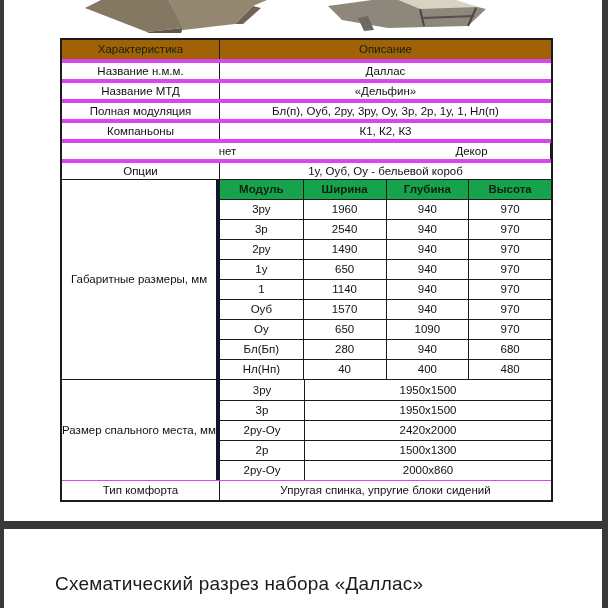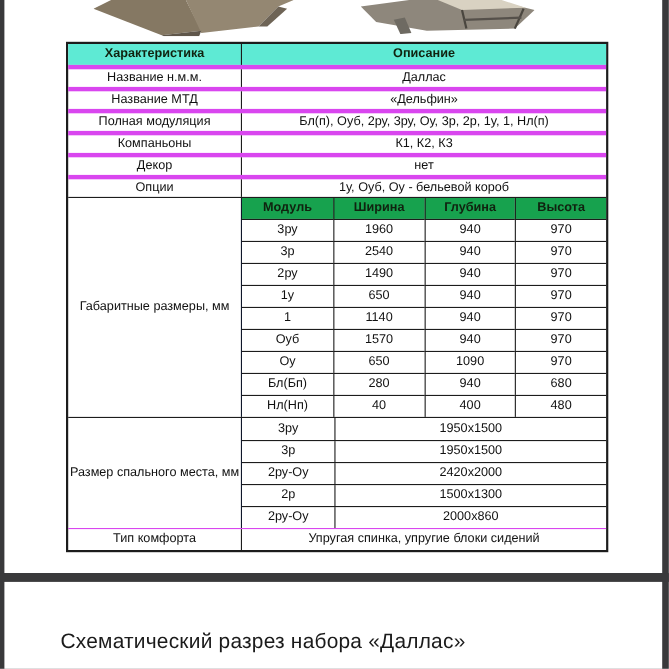--- a/index.html
+++ b/index.html
@@ -18,27 +18,27 @@
   .photo{position:absolute;top:0;}
 
   
   .spec-table{
     position:absolute;left:56px;top:38px;width:489px;
     border:2px solid #1c1c1c;background:#fff;
     font-size:11.5px;line-height:1.1;
   }
   .row{display:flex;height:20px;box-sizing:border-box;border-top:4px solid #d946ef;}
   .row.first{border-top:none;}
-  .hdr{height:19px;background:#5eead4;font-weight:700;color:#10220f;}
+  .hdr{height:19px;background:#a16207;font-weight:400;color:#10220f;}
   .cell{display:flex;align-items:center;justify-content:center;box-sizing:border-box;text-align:center;}
   .c-label{width:158px;border-right:1px solid #1c1c1c;}
   .c-value{flex:1;}
 
   .section{display:flex;border-top:1px solid #1c1c1c;}
-  .sec-label{width:158px;border-right:1px solid #0f172a;display:flex;align-items:center;justify-content:center;box-sizing:border-box;text-align:center;}
+  .sec-label{width:158px;border-right:4px solid #0f172a;display:flex;align-items:center;justify-content:center;box-sizing:border-box;text-align:center;}
   .sec-body{flex:1;display:flex;flex-direction:column;}
 
   .grid4{display:grid;grid-template-columns:1fr 1fr 1fr 1fr;}
   .g-cell{display:flex;align-items:center;justify-content:center;box-sizing:border-box;height:20px;border-top:1px solid #1c1c1c;}
   .g-cell.hc{height:19px;background:#17a24e;font-weight:700;color:#10220f;border-top:none;}
   .g-cell.bl{border-left:1px solid #1c1c1c;}
 
   .sleep-row{display:flex;height:20px;box-sizing:border-box;border-top:1px solid #1c1c1c;}
   .sleep-row.first{border-top:none;}
   .s-mod{width:85px;border-right:1px solid #1c1c1c;display:flex;align-items:center;justify-content:center;box-sizing:border-box;}
@@ -86,22 +86,22 @@
     </div>
     <div class="row">
       <div class="cell c-label">Полная модуляция</div>
       <div class="cell c-value">Бл(п), Оуб, 2ру, 3ру, Оу, 3р, 2р, 1у, 1, Нл(п)</div>
     </div>
     <div class="row">
       <div class="cell c-label">Компаньоны</div>
       <div class="cell c-value">К1, К2, К3</div>
     </div>
     <div class="row">
+      <div class="cell c-value">нет</div>
       <div class="cell c-label">Декор</div>
-      <div class="cell c-value">нет</div>
     </div>
     <div class="row">
       <div class="cell c-label">Опции</div>
       <div class="cell c-value">1у, Оуб, Оу - бельевой короб</div>
     </div>
 
     <div class="section">
       <div class="sec-label">Габаритные размеры, мм</div>
       <div class="sec-body">
         <div class="grid4">

